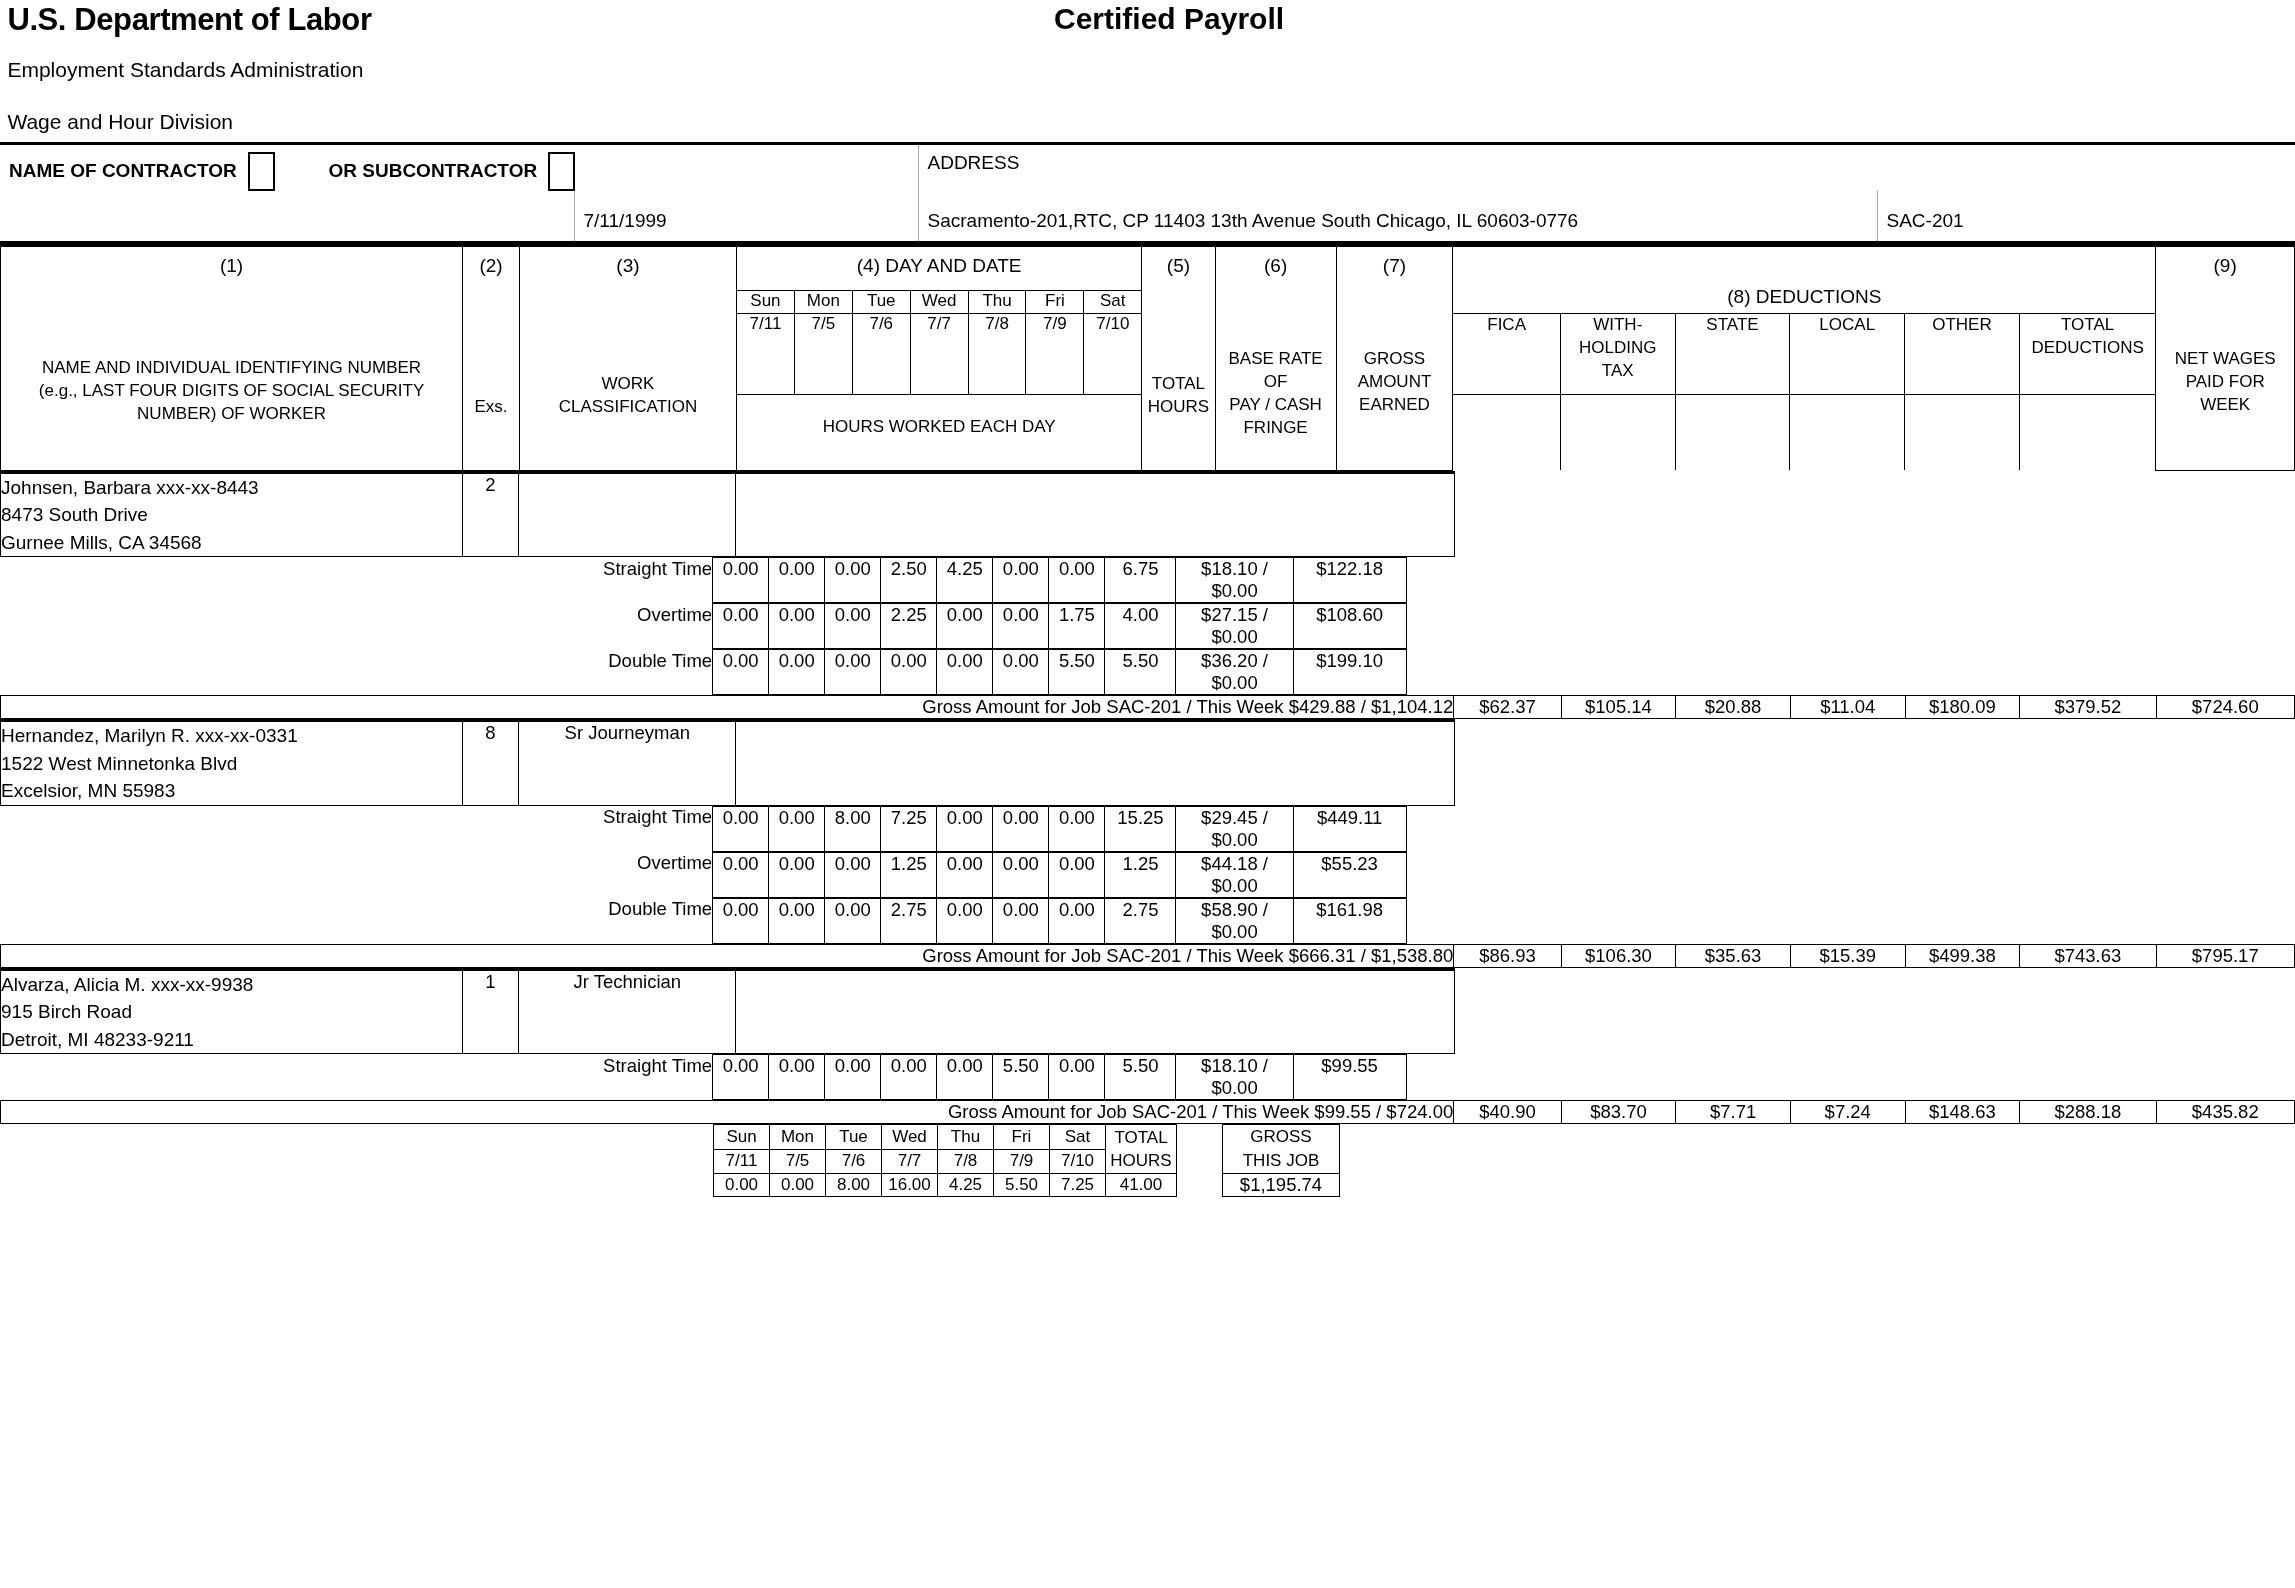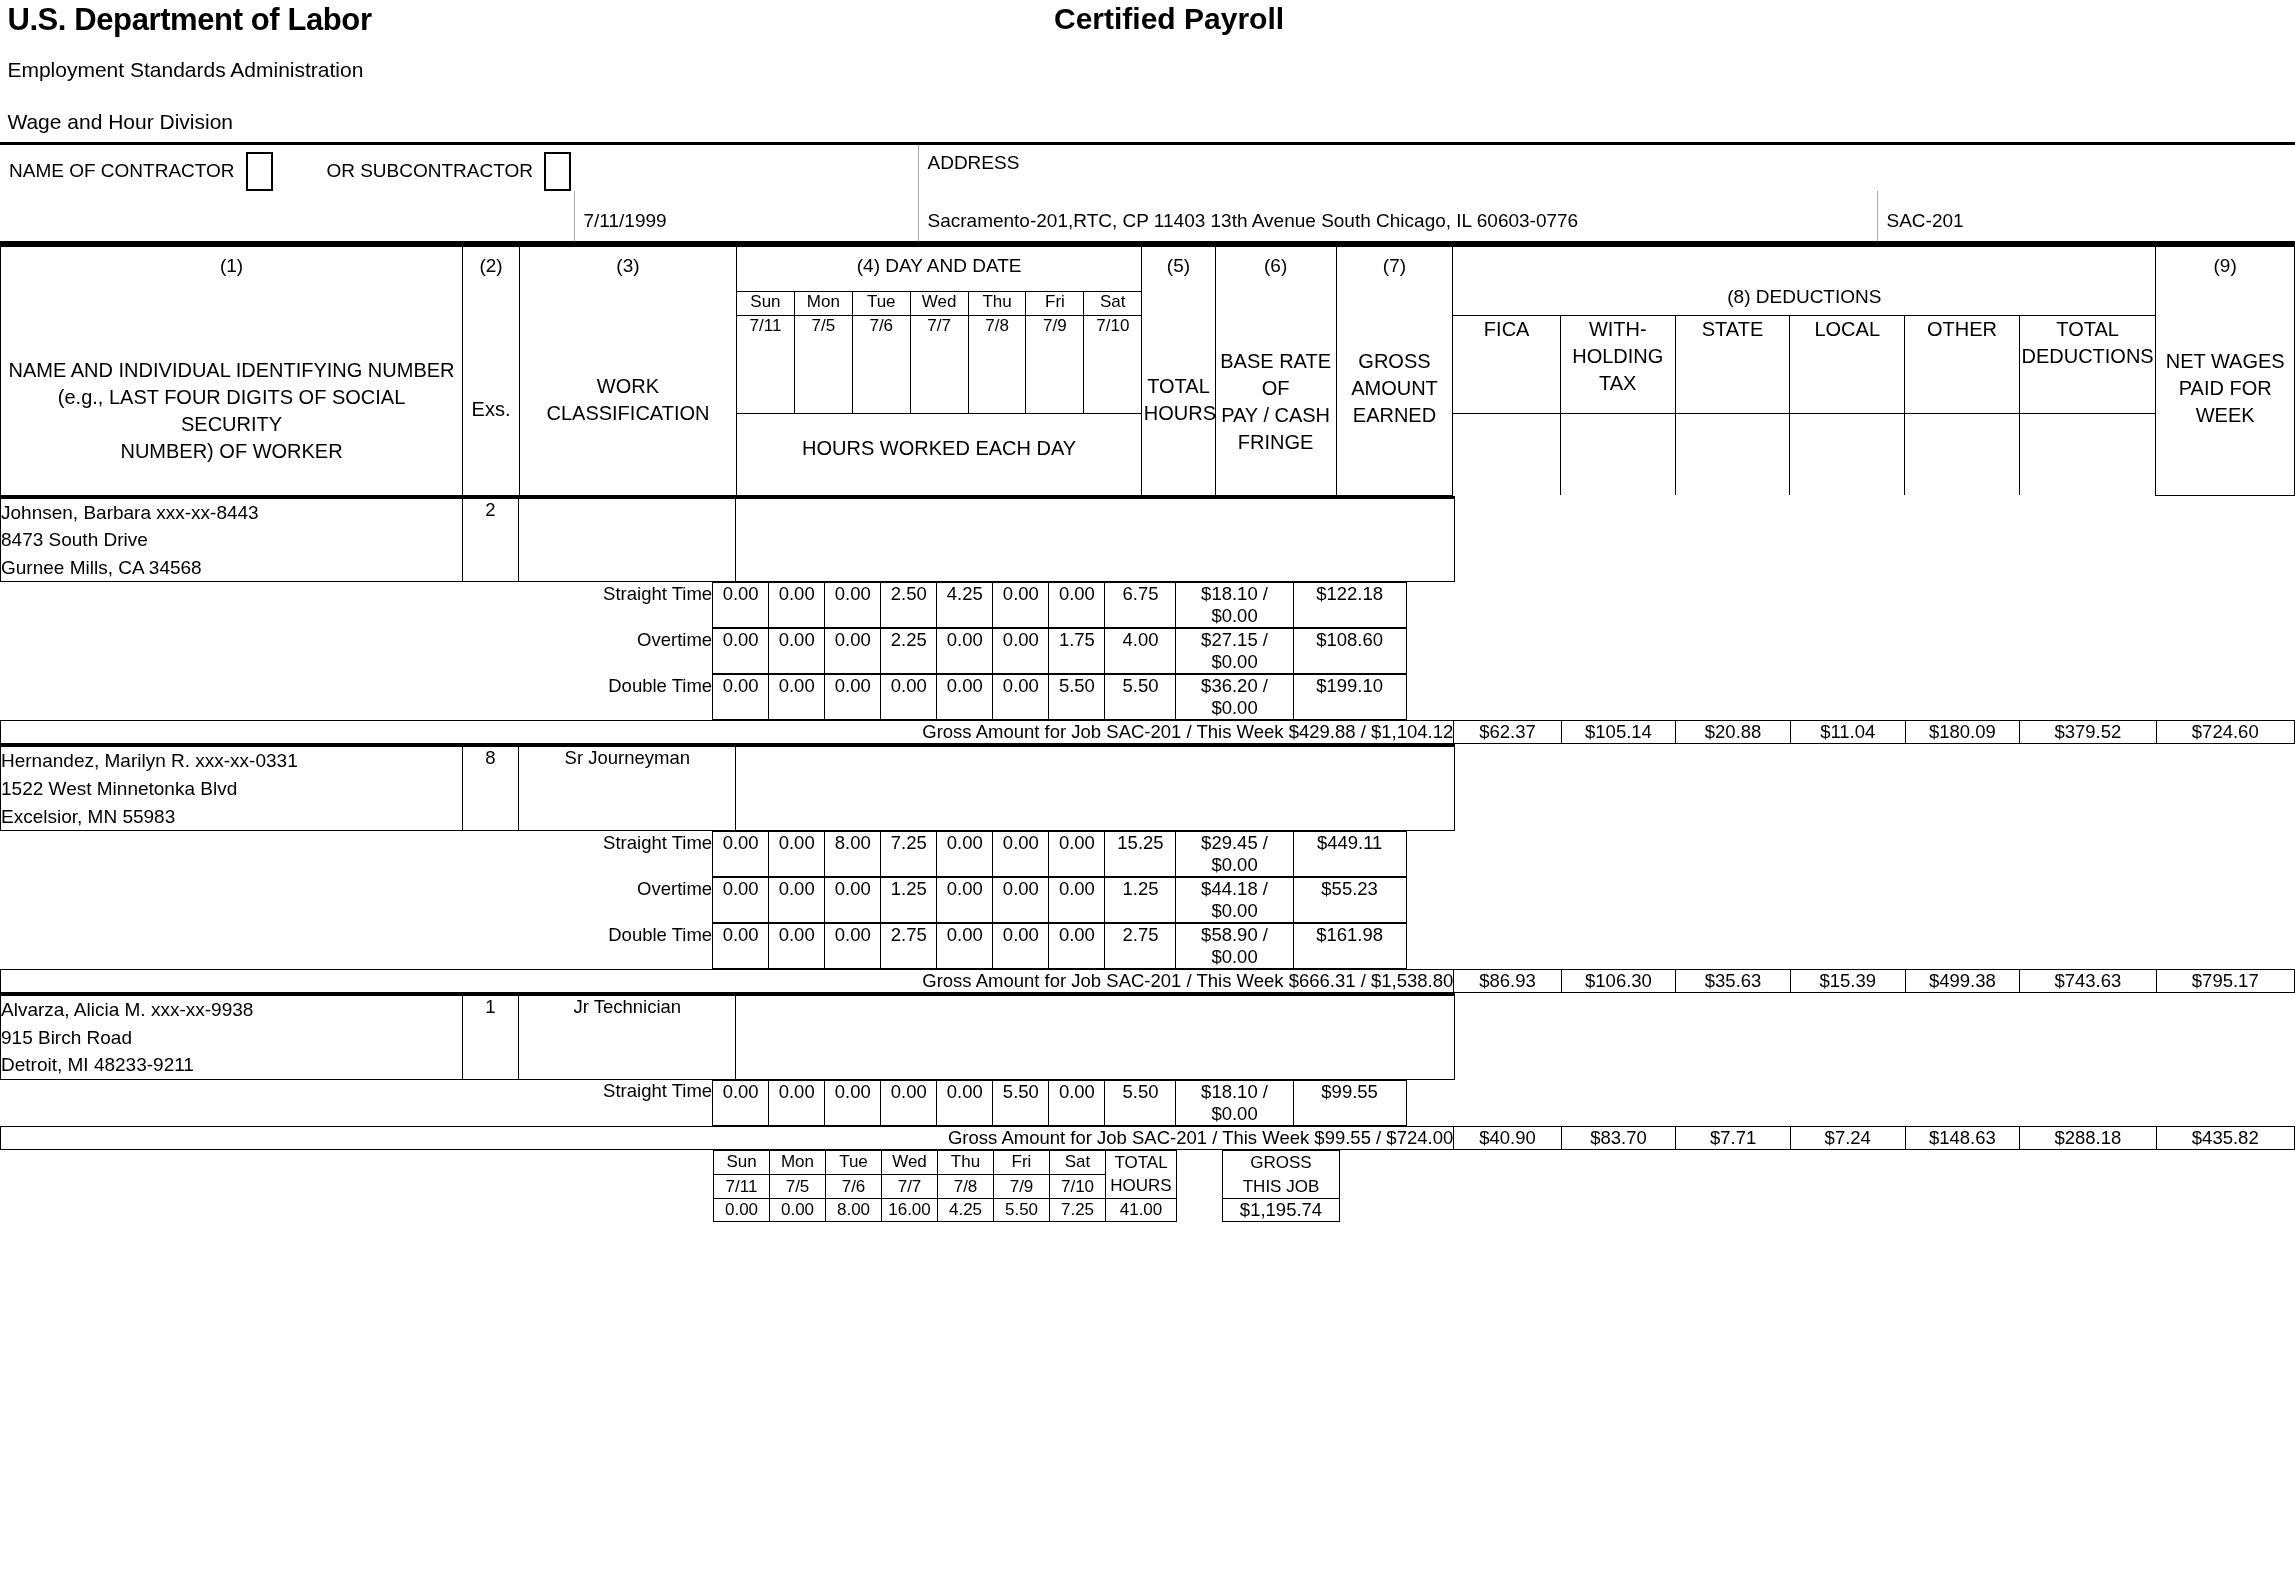--- a/index.html
+++ b/index.html
@@ -67,21 +67,21 @@
     border: 1.5px solid #000;
     padding: 0;
     vertical-align: top;
     background: #fff;
     overflow: hidden;
   }
   .thick-top { border-top: 3.7px solid #000 !important; }
   .thick-bottom { border-bottom: 3.7px solid #000 !important; }
   .thin-right { border-right: 0.7px solid #aaa !important; }
   .no-border { border: none !important; }
-  .nb-l { border-left: none !important; }
+  .nb-l { border-left: none !important; font-weight: bold; }
   .nb-r { border-right: none !important; }
   .nb-t { border-top: none !important; }
   .nb-b { border-bottom: none !important; }
   .vmid { vertical-align: middle; }
   .vbot { vertical-align: bottom; }
 
   
   .hdr-label { font-size: 19px; padding: 7.4px 9px 0 9px; }
   .hdr-value { font-size: 19px; padding: 0 9px 9px 9px; }
 
@@ -93,21 +93,21 @@
     vertical-align: middle;
     margin: 0 6px;
     background: #fff;
     box-sizing: border-box;
   }
 
   
   .colnum { font-size: 19px; text-align: center; padding-top: 7.4px; }
 
   .hdr-text {
-    font-size: 20px;
+    font-size: 17px;
     text-align: center;
     line-height: 1.35;
   }
 
   .day-cell {
     font-size: 17px;
     text-align: center;
     padding: 10.4px 0;
   }
   .date-cell {

